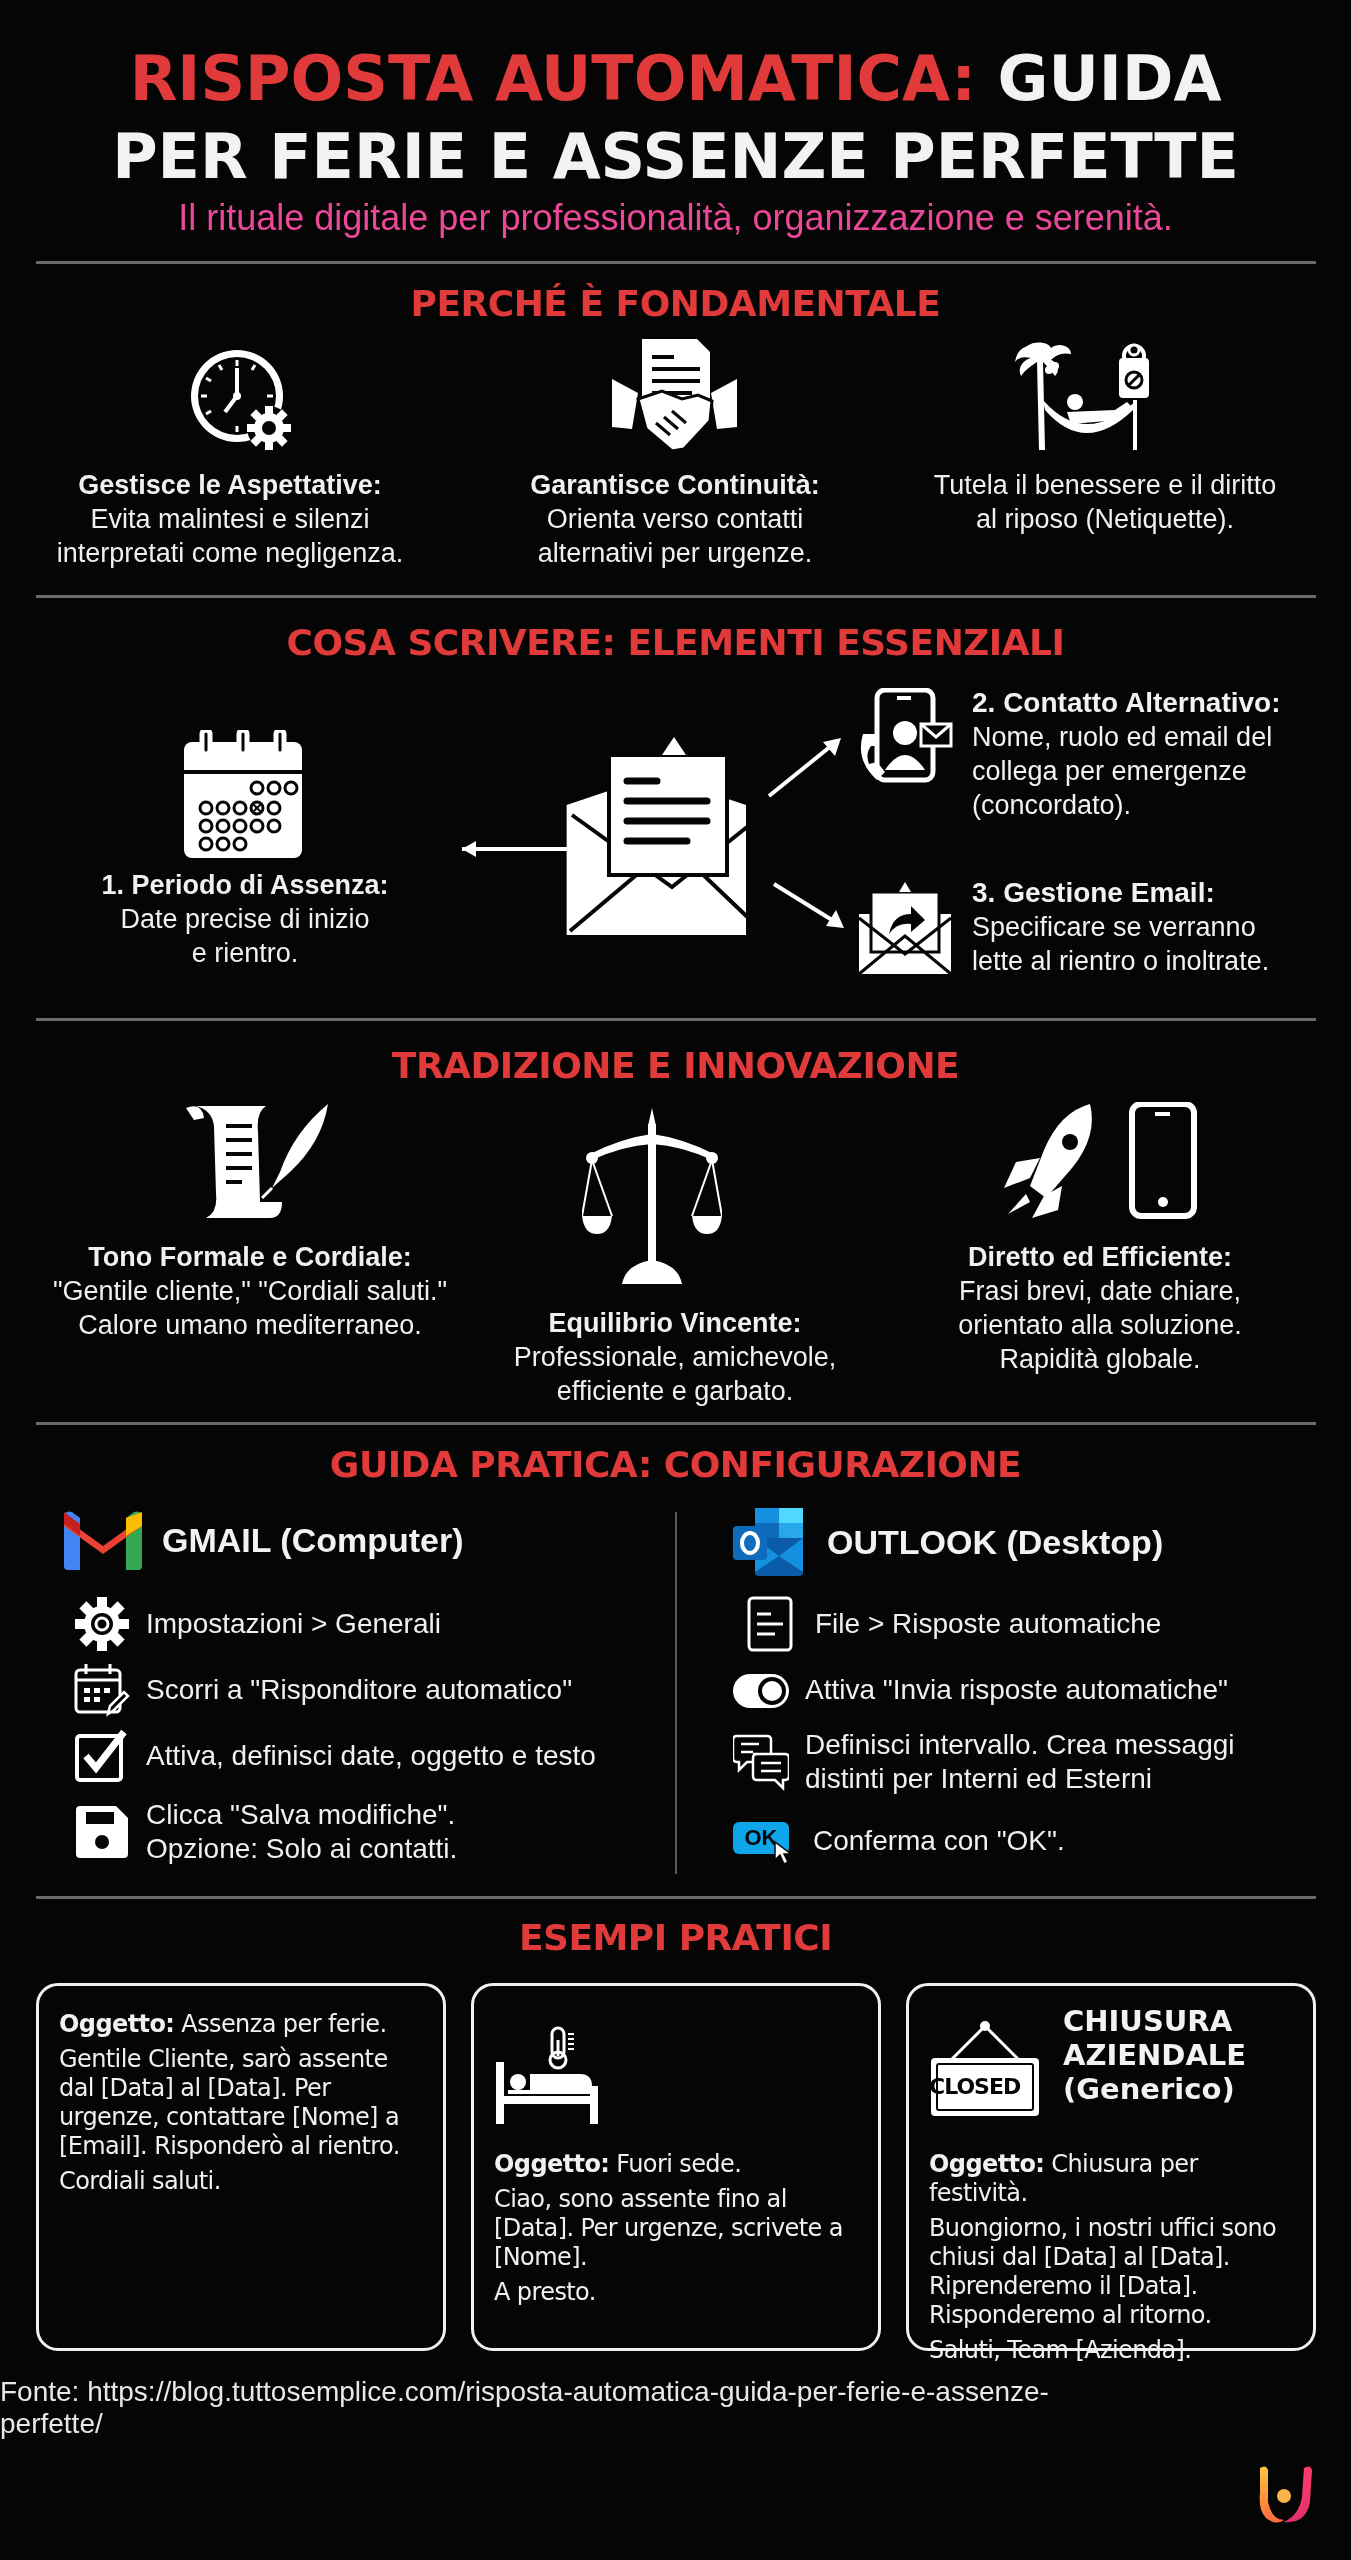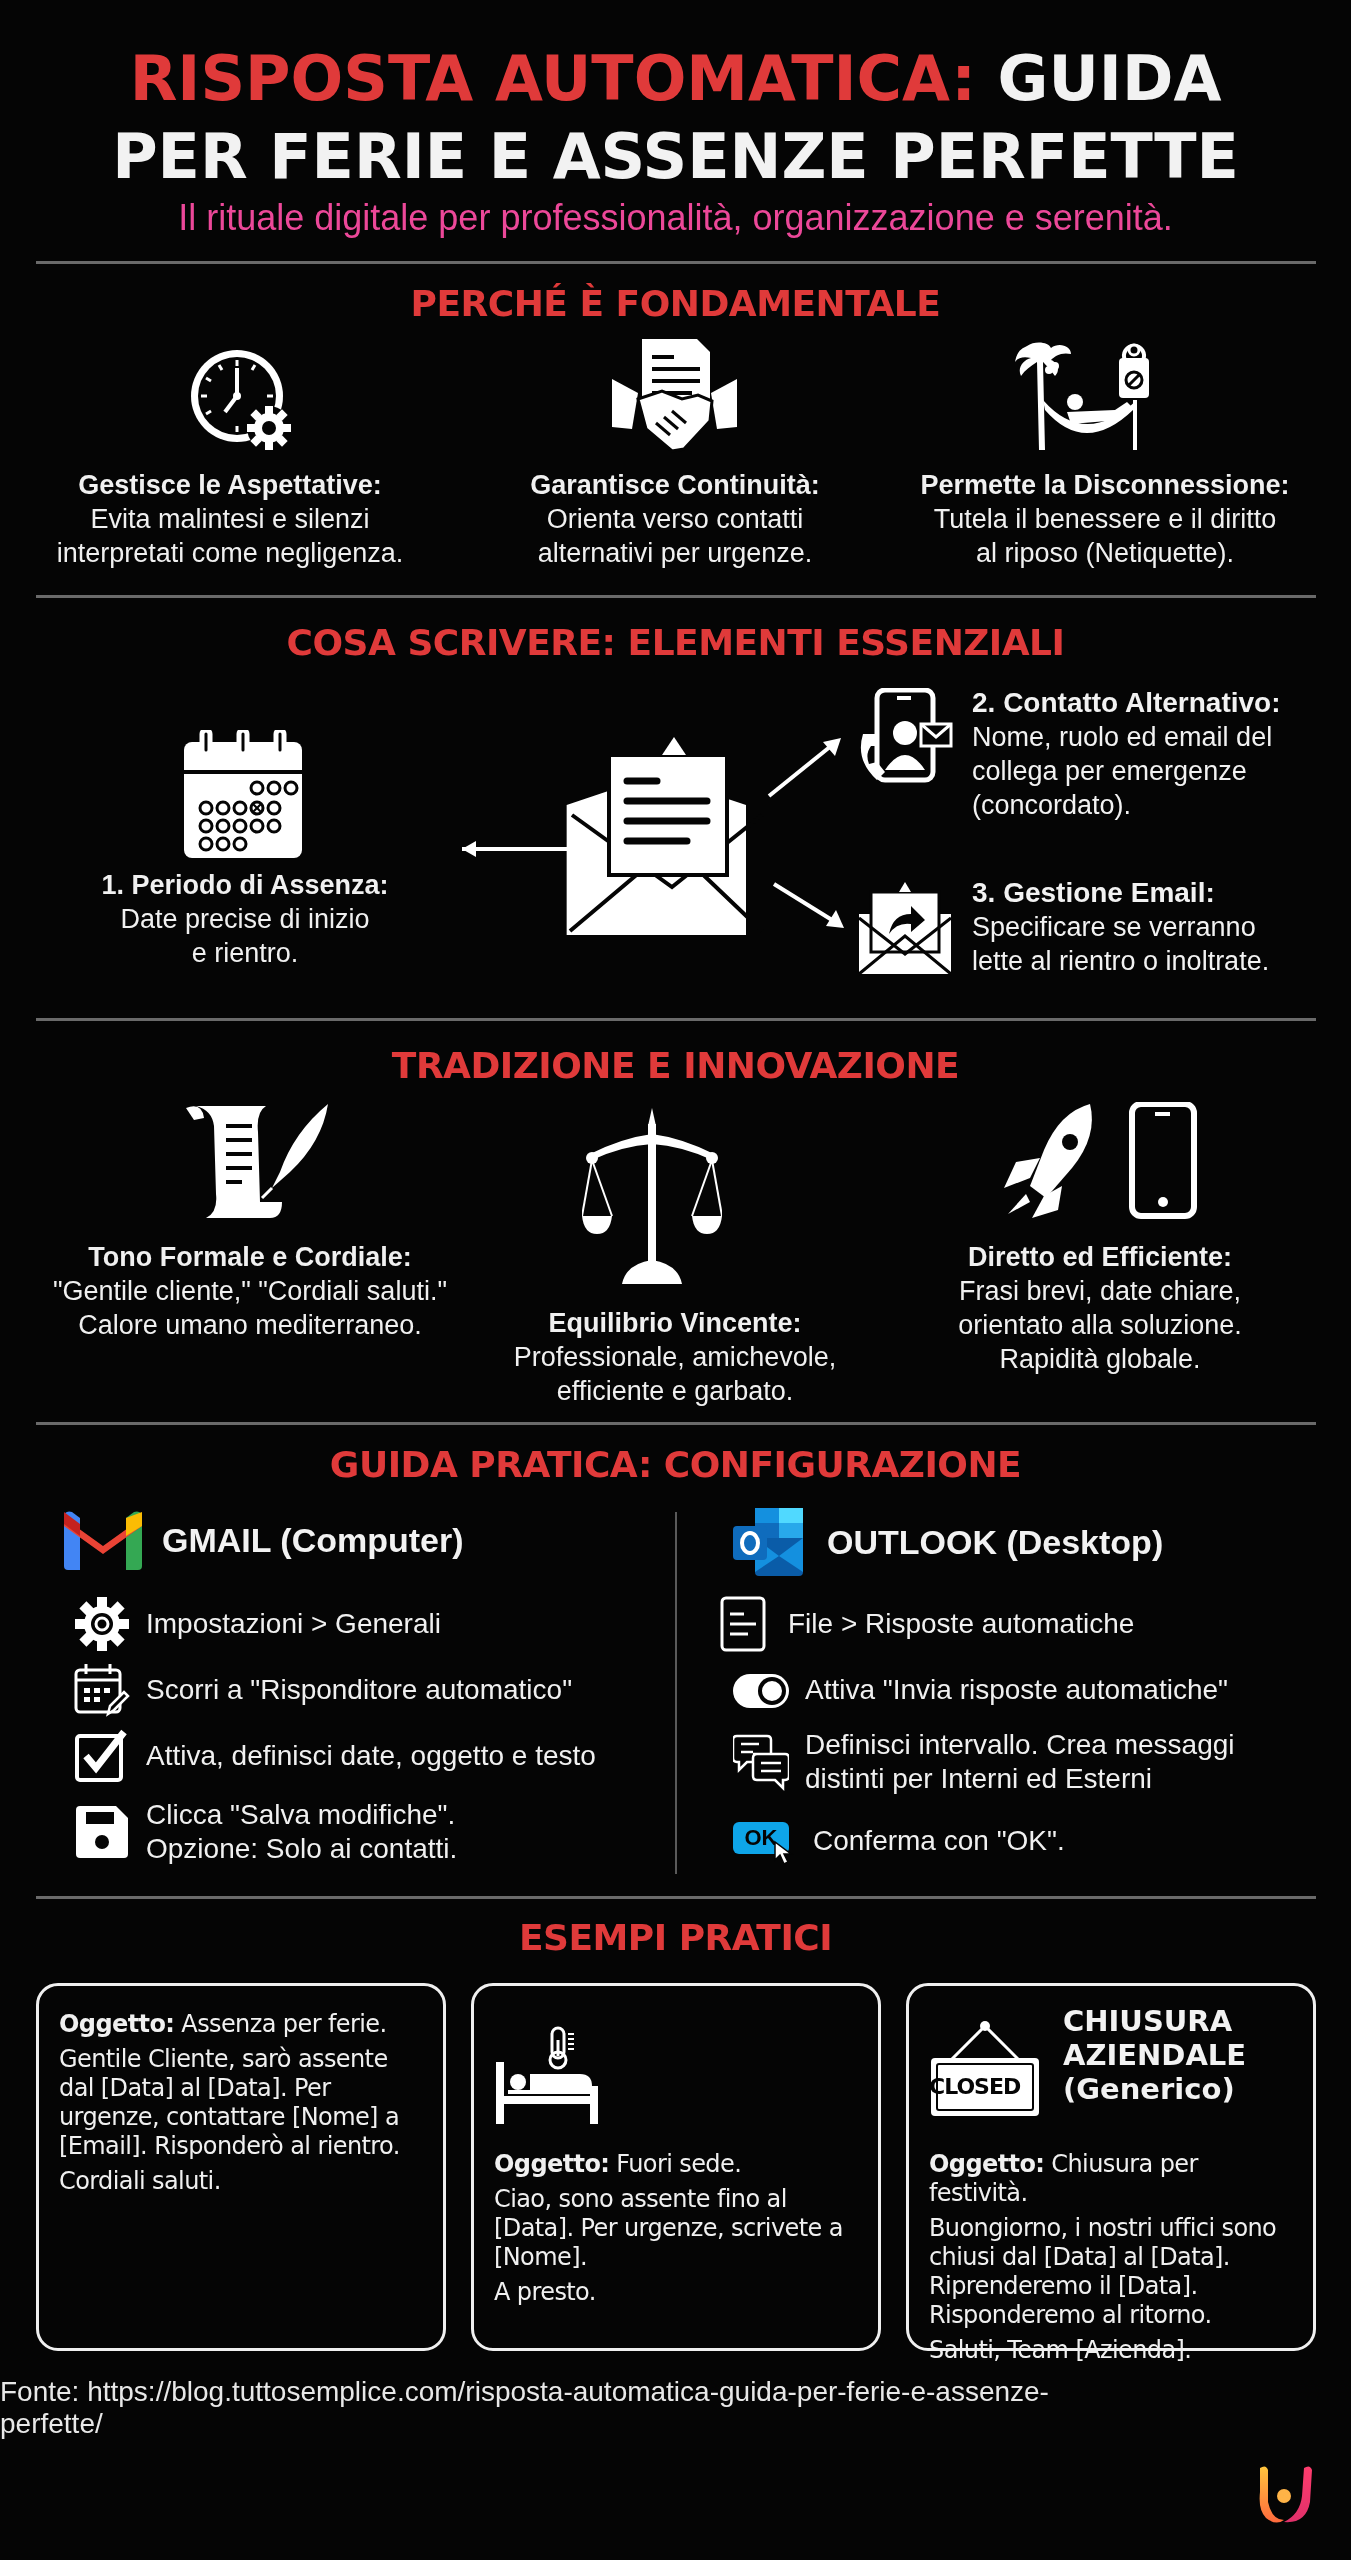--- a/index.html
+++ b/index.html
@@ -128,21 +128,20 @@
   <b>Gestisce le Aspettative:</b>
   <div>Evita malintesi e silenzi</div>
   <div>interpretati come negligenza.</div>
 </div>
 <div class="abs col-text" style="left:475px;width:400px;top:468px">
   <b>Garantisce Continuità:</b>
   <div>Orienta verso contatti</div>
   <div>alternativi per urgenze.</div>
 </div>
 <div class="abs col-text" style="left:895px;width:420px;top:468px">
-  <b>Permette la Disconnessione:</b>
   <div>Tutela il benessere e il diritto</div>
   <div>al riposo (Netiquette).</div>
 </div>
 <div class="abs divider" style="top:595px"></div>
 
 <div class="abs sec-title" style="top:622px">COSA SCRIVERE: ELEMENTI ESSENZIALI</div>
 
 <div class="abs icon" style="left:182px;top:730px">
   <svg width="122" height="130" viewBox="0 0 122 130">
     <rect x="2" y="12" width="118" height="116" rx="8" fill="#fff"></rect>
@@ -402,21 +401,21 @@
       <rect x="46" y="15" width="24" height="15" fill="#28a8ea"></rect>
       <path d="M22 30 H70 V64 Q70 68 66 68 H26 Q22 68 22 64 Z" fill="#0a5ca8"></path>
       <path d="M22 30 L46 48 L70 30 V64 L46 48 L22 64 Z" fill="#1490df"></path>
       <rect x="0" y="18" width="34" height="34" rx="4" fill="#0f6cbd"></rect>
       <ellipse cx="17" cy="35" rx="8" ry="10" fill="none" stroke="#fff" stroke-width="4"></ellipse>
     </svg>
   </span>
   <span class="guide-head">OUTLOOK (Desktop)</span>
 </div>
 
-<div class="abs guide-row" style="left:716px;top:1596px">
+<div class="abs guide-row" style="left:743px;top:1596px">
   <span class="icon">
     <svg width="56" height="56" viewBox="0 0 56 56">
       <rect x="6" y="2" width="42" height="52" rx="4" fill="none" stroke="#fff" stroke-width="3"></rect>
       <g stroke="#fff" stroke-width="3">
           <line x1="14" y1="18" x2="28" y2="18"></line>
           <line x1="14" y1="28" x2="40" y2="28"></line>
           <line x1="14" y1="38" x2="32" y2="38"></line>
         </g>
     </svg>
   </span>

